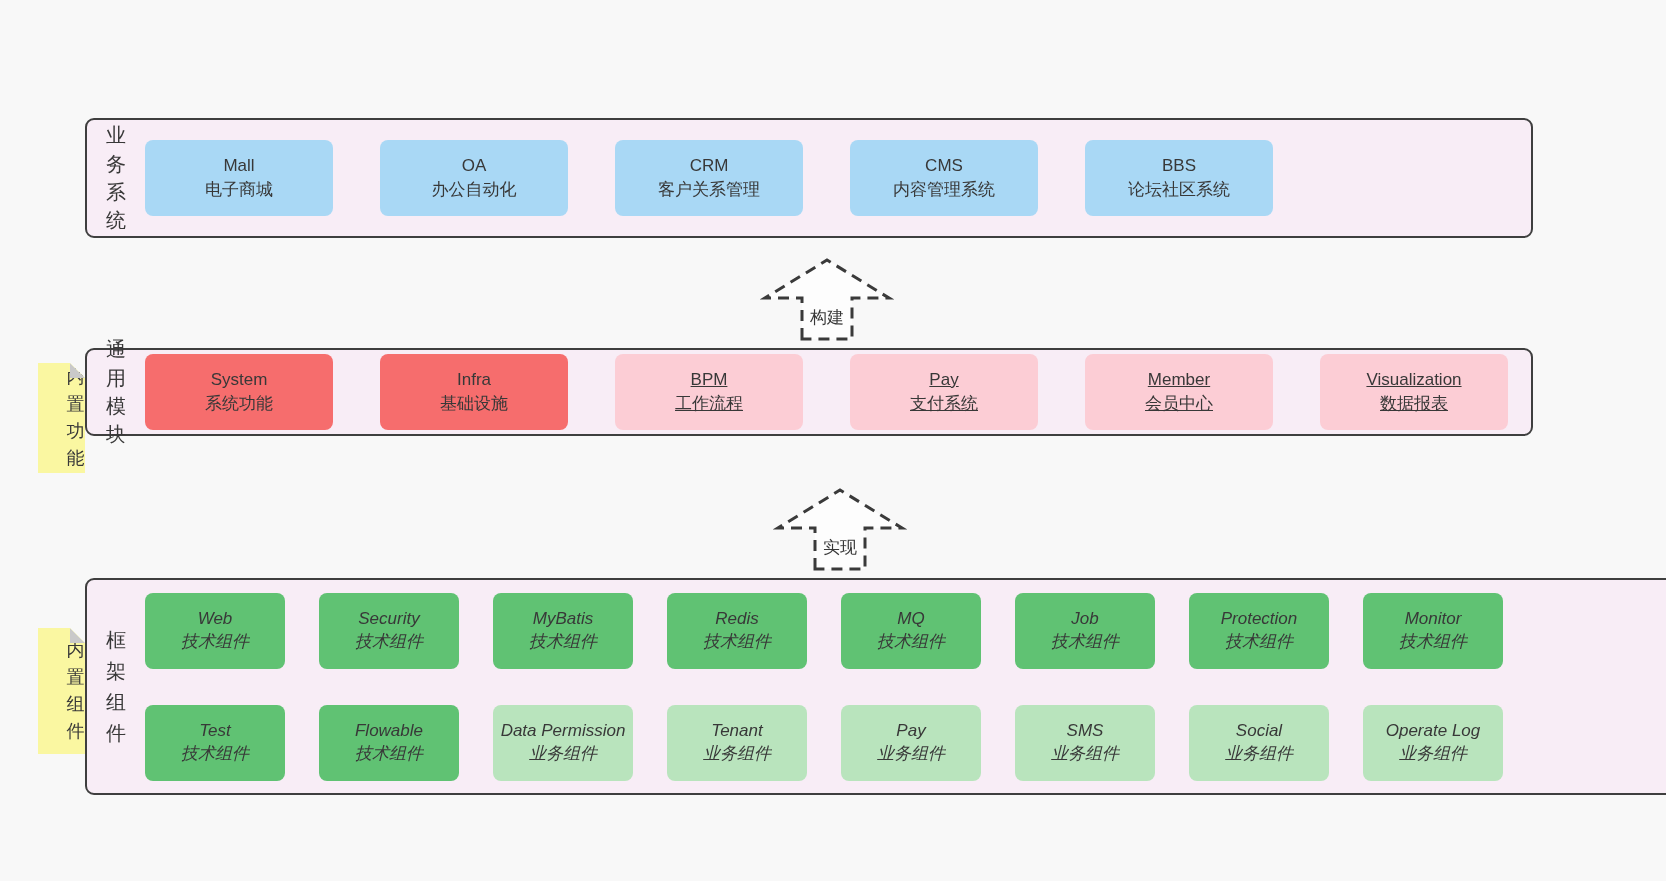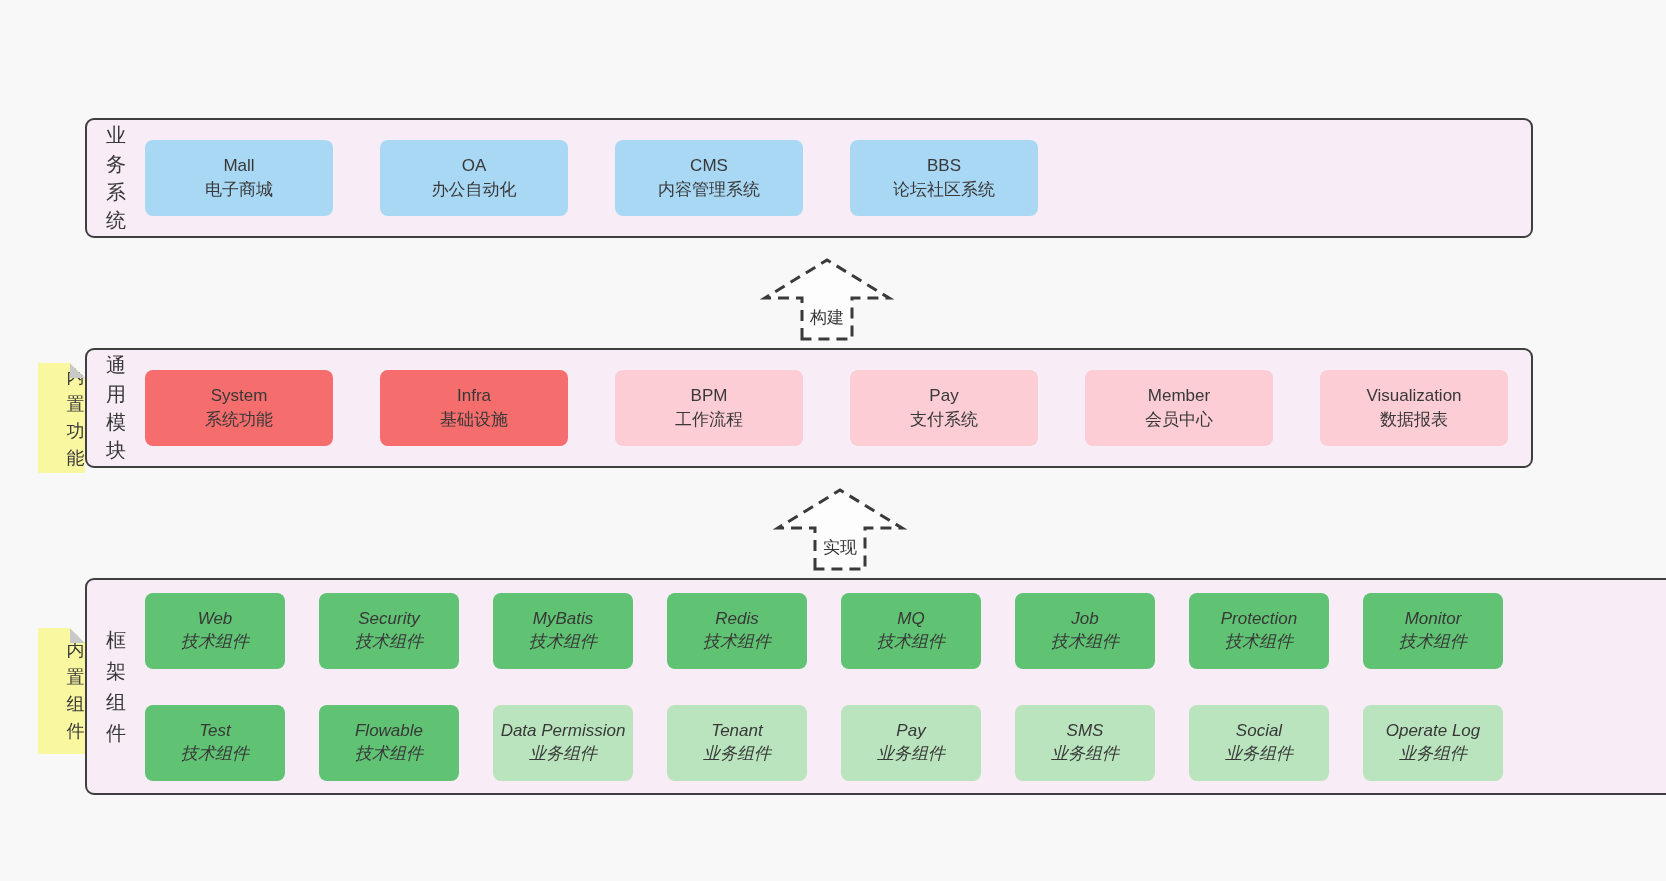--- a/index.html
+++ b/index.html
@@ -15,21 +15,21 @@
   .vlabel{width:58px;flex:0 0 58px;display:flex;align-items:center;justify-content:center;}
   .vlabel span{display:inline-block;width:1.08em;word-break:break-all;text-align:center;font-size:20px;line-height:1.42;color:var(--text);}
   .layer-tall .vlabel span{line-height:1.55;}
 
   .boxes{flex:1;display:flex;align-items:center;}
   .box{border-radius:8px;display:flex;flex-direction:column;align-items:center;justify-content:center;
        text-align:center;font-size:17px;line-height:1.42;color:var(--text);}
   .box .t,.box .s{display:block;}
   .box-wide{width:188px;height:76px;margin-right:47px;flex:0 0 auto;}
   .box-sm{width:140px;height:76px;margin-right:34px;flex:0 0 auto;line-height:1.32;padding:2px;}
-  .blue{background:var(--blue);align-items:center;} .red{background:var(--red);} .pink{background:var(--pink);}
+  .blue{background:var(--blue);align-items:center;} .red{background:var(--red);} .pink{background:var(--pink);text-decoration:underline;}
   .green{background:var(--green);} .lightgreen{background:var(--lightgreen);}
 
   .rows{flex:1;display:flex;flex-direction:column;justify-content:center;gap:36px;font-style:italic;}
   .rows .boxes{flex:0 0 auto;}
 
   .tag{position:absolute;width:47px;background:var(--tag-bg);z-index:3;
        clip-path:polygon(0 0,calc(100% - 15px) 0,100% 15px,100% 100%,0 100%);
        display:flex;align-items:center;justify-content:center;padding-left:28px;}
   .tag span{display:inline-block;width:1.1em;word-break:break-all;text-align:center;font-size:18px;line-height:1.5;color:var(--text);}
   .tag .fold{position:absolute;top:0;right:0;width:15px;height:15px;background:var(--tag-fold);
@@ -52,20 +52,24 @@
     <div class="boxes">
       <div class="box box-wide blue">
         <span class="t">Mall</span>
         <span class="s">电子商城</span>
       </div>
       <div class="box box-wide blue">
         <span class="t">OA</span>
         <span class="s">办公自动化</span>
       </div>
       <div class="box box-wide blue">
+        <span class="t">CRM</span>
+        <span class="s">客户关系管理</span>
+      </div>
+      <div class="box box-wide blue">
         <span class="t">CMS</span>
         <span class="s">内容管理系统</span>
       </div>
       <div class="box box-wide blue">
         <span class="t">BBS</span>
         <span class="s">论坛社区系统</span>
       </div>
     </div>
   </div>
 
@@ -73,21 +77,21 @@
     <svg viewBox="0 0 134 86">
       <path d="M42 83 L42 42 L5 42 L67 4 L129 42 L92 42 L92 83 Z" fill="var(--arrow-fill)" stroke="var(--arrow-stroke)" stroke-width="3" stroke-dasharray="11 7"></path>
     </svg>
     <span class="alabel">构建</span>
   </div>
 
   <div class="tag" style="left:38px;top:363px;height:110px;">
     <span>内置功能</span>
     <i class="fold"></i>
   </div>
-  <div class="layer" style="left:85px;top:348px;width:1448px;height:120px;z-index:2;">
+  <div class="layer" style="left:85px;top:348px;width:1448px;height:88px;z-index:2;">
     <div class="vlabel">
       <span>通用模块</span>
     </div>
     <div class="boxes">
       <div class="box box-wide red">
         <span class="t">System</span>
         <span class="s">系统功能</span>
       </div>
       <div class="box box-wide red">
         <span class="t">Infra</span>

